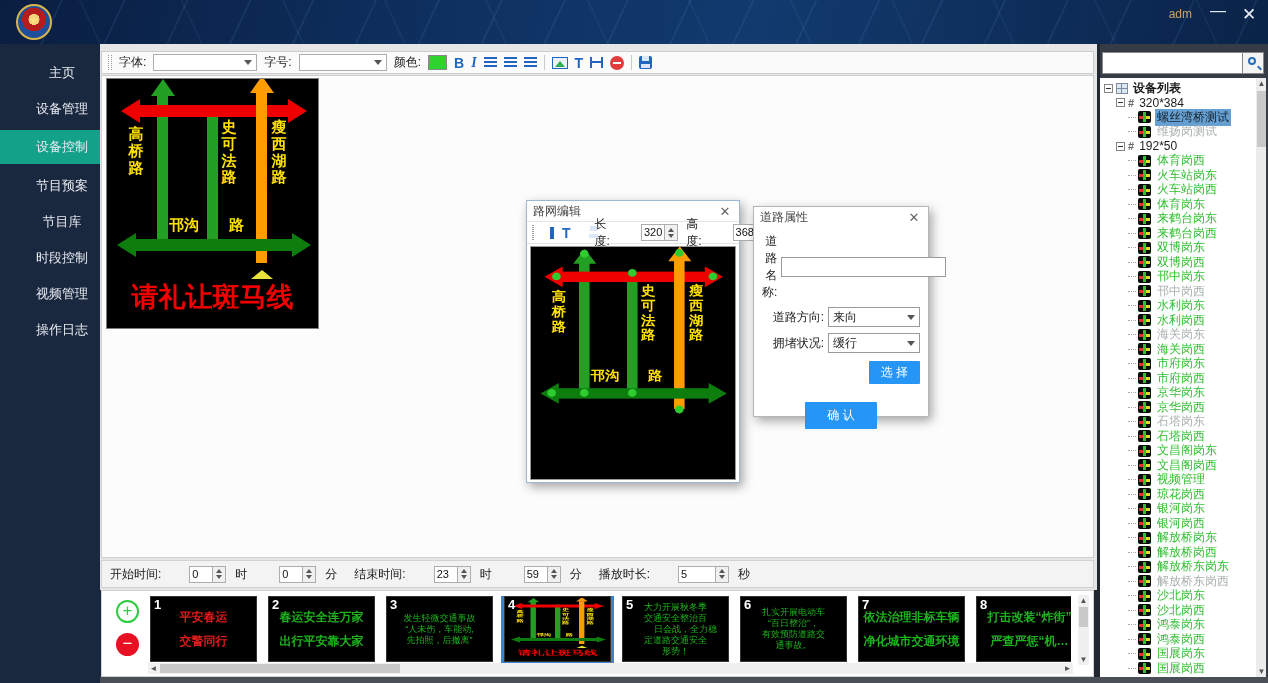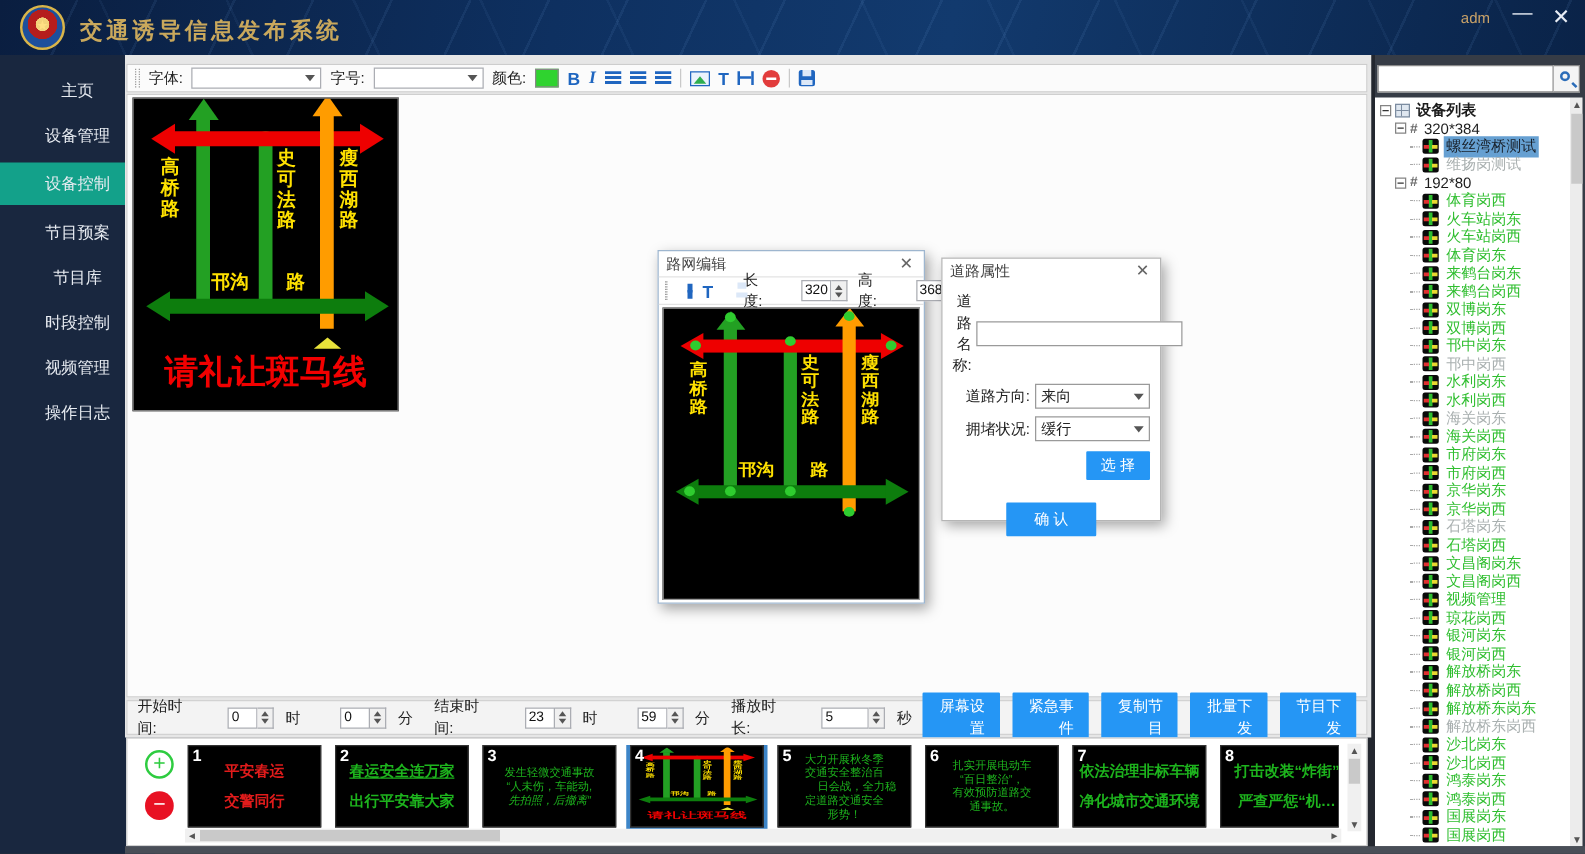--- a/index.html
+++ b/index.html
@@ -226,21 +226,20 @@
   .tree-indent-2 { padding-left:24px; }
   .tree-scroll { position:absolute; left:156px; top:34px; width:10px; height:599px; background:#ececec; }
   .tree-scroll .vs-thumb { top:13px; height:56px; }
   .tree-scroll .vs-arrow.dn { position:absolute; bottom:0; }
 </style>
 </head>
 <body>
 
 <div class="header">
   <div class="badge"></div>
-  <div class="app-title">交通诱导信息发布系统</div>
   <div class="hdr-user">adm</div>
   <div class="hdr-min">—</div>
   <div class="hdr-close">✕</div>
 </div>
 
 <div class="sidebar">
   <div class="menu">
       <div class="side-item">主页</div>
       <div class="side-item">设备管理</div>
       <div class="side-item active">设备控制</div>
@@ -442,53 +441,46 @@
     <span class="sch-unit">分</span>
     <span class="sch-label">播放时长:</span>
     <span class="spin">
       <span class="spin-val wide">5</span>
       <span class="spin-btns">
           <i class="sp-up"></i>
           <i class="sp-dn"></i>
         </span>
     </span>
     <span class="sch-unit">秒</span>
-    <span class="sch-actions">
-        <button class="btn-blue">屏幕设置</button>
-        <button class="btn-blue">紧急事件</button>
-        <button class="btn-blue">复制节目</button>
-        <button class="btn-blue">批量下发</button>
-        <button class="btn-blue">节目下发</button>
-      </span>
   </div>
 
   <div class="strip">
     <div class="pm-btn pm-plus">+</div>
     <div class="pm-btn pm-minus">−</div>
     <div class="thumb-row">
         <div class="thumb">
     <span class="thumb-num">1</span>
     <div class="thumb-body lines-2">
             <div class="thumb-line" style="color: rgb(224, 27, 27);">平安春运</div>
             <div class="thumb-line" style="color: rgb(224, 27, 27);">交警同行</div>
           </div>
   </div>
         <div class="thumb">
     <span class="thumb-num">2</span>
     <div class="thumb-body lines-2">
-            <div class="thumb-line" style="color: rgb(29, 179, 29); text-decoration: underline;">春运安全连万家</div>
+            <div class="thumb-line" style="color: rgb(29, 179, 29);">春运安全连万家</div>
             <div class="thumb-line" style="color: rgb(29, 179, 29);">出行平安靠大家</div>
           </div>
   </div>
         <div class="thumb">
     <span class="thumb-num">3</span>
     <div class="thumb-body lines-3">
             <div class="thumb-line" style="color: rgb(29, 179, 29);">发生轻微交通事故</div>
             <div class="thumb-line" style="color: rgb(29, 179, 29);">“人未伤，车能动,</div>
-            <div class="thumb-line" style="color: rgb(29, 179, 29); font-style: italic;">先拍照，后撤离”</div>
+            <div class="thumb-line" style="color: rgb(29, 179, 29);">先拍照，后撤离”</div>
           </div>
   </div>
         <div class="thumb selected">
     <span class="thumb-num">4</span>
     <div class="thumb-body">
             <div class="thumb-roadnet">
     <div class="mini-inner">
       <div>
                   <div class="roadnet with-tri">
     <div class="rn-vbar-left"></div>
@@ -588,21 +580,21 @@
     <span class="t-label">螺丝湾桥测试</span>
   </div>
         <div class="tree-row leaf tree-indent-2 offline">
     <span class="t-conn"></span>
     <span class="dev-ic"></span>
     <span class="t-label">维扬岗测试</span>
   </div>
         <div class="tree-row group tree-indent-1">
     <span class="t-expand"></span>
     <span class="t-hash">#</span>
-    <span class="t-label">192*80</span>
+    <span class="t-label">192*50</span>
   </div>
         <div class="tree-row leaf tree-indent-2">
     <span class="t-conn"></span>
     <span class="dev-ic"></span>
     <span class="t-label">体育岗西</span>
   </div>
         <div class="tree-row leaf tree-indent-2">
     <span class="t-conn"></span>
     <span class="dev-ic"></span>
     <span class="t-label">火车站岗东</span>

